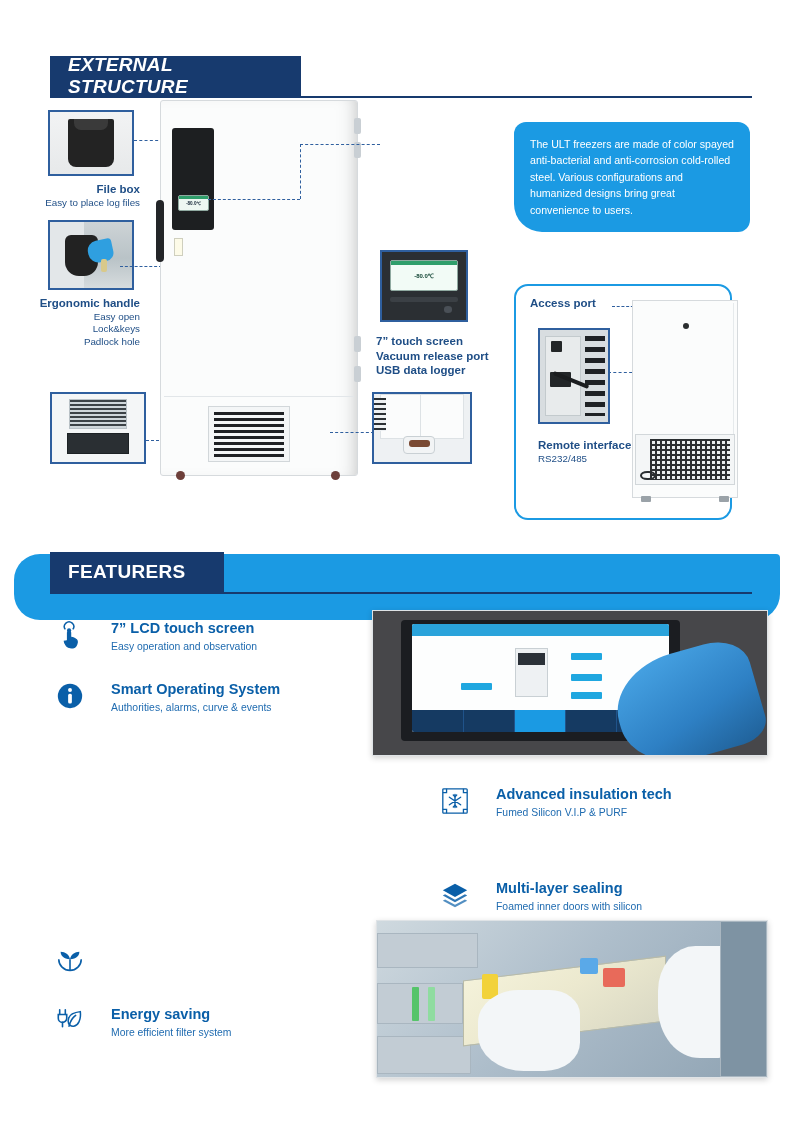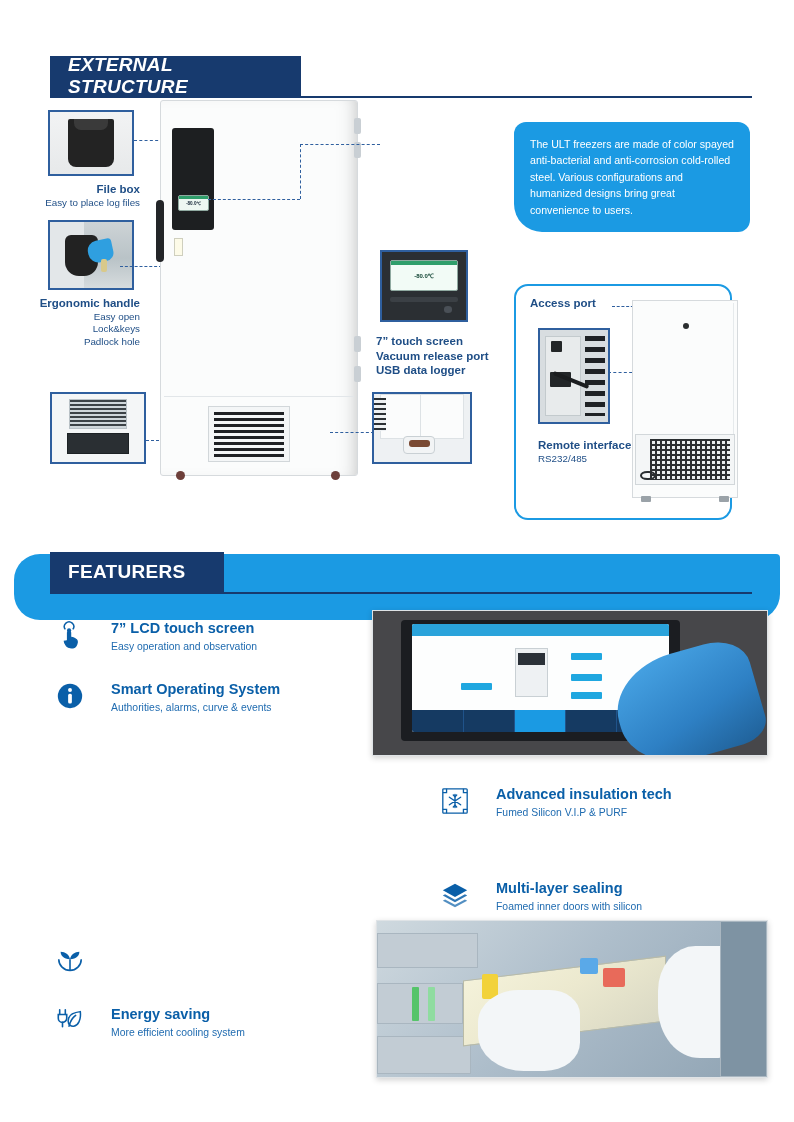--- a/index.html
+++ b/index.html
@@ -441,21 +441,21 @@
         <svg viewBox="0 0 32 32" fill="none" stroke="currentColor" stroke-width="1.7" stroke-linecap="round">
           <path d="M5 4v5M11 4v5"></path>
           <path d="M3.5 9h9v4a4.5 4.5 0 0 1-9 0z"></path>
           <path d="M8 17.5V22"></path>
           <path d="M27 6c-9 1-13 5-13 10 0 4 3 6 6 5.6 4.5-.6 8-6.6 7-15.6z" stroke-width="1.6"></path>
           <path d="M22 10c-4 3-6 7-7 11.5"></path>
         </svg>
       </div>
       <div class="ftxt">
         <div class="ft">Energy saving</div>
-        <div class="fs">More efficient cooling system</div>
+        <div class="fs">More efficient filter system</div>
       </div>
     </div>
 
     <div class="bigphoto scrphoto" style="left:372px; top:62px; width:396px; height:146px;">
       <div class="bezel"></div>
       <div class="lcd">
         <div class="lcdtop"></div>
         <div class="unit"></div>
         <div class="chip" style="left:19%; top:55%; width:12%;"></div>
         <div class="chip" style="left:62%; top:27%; width:12%;"></div>

